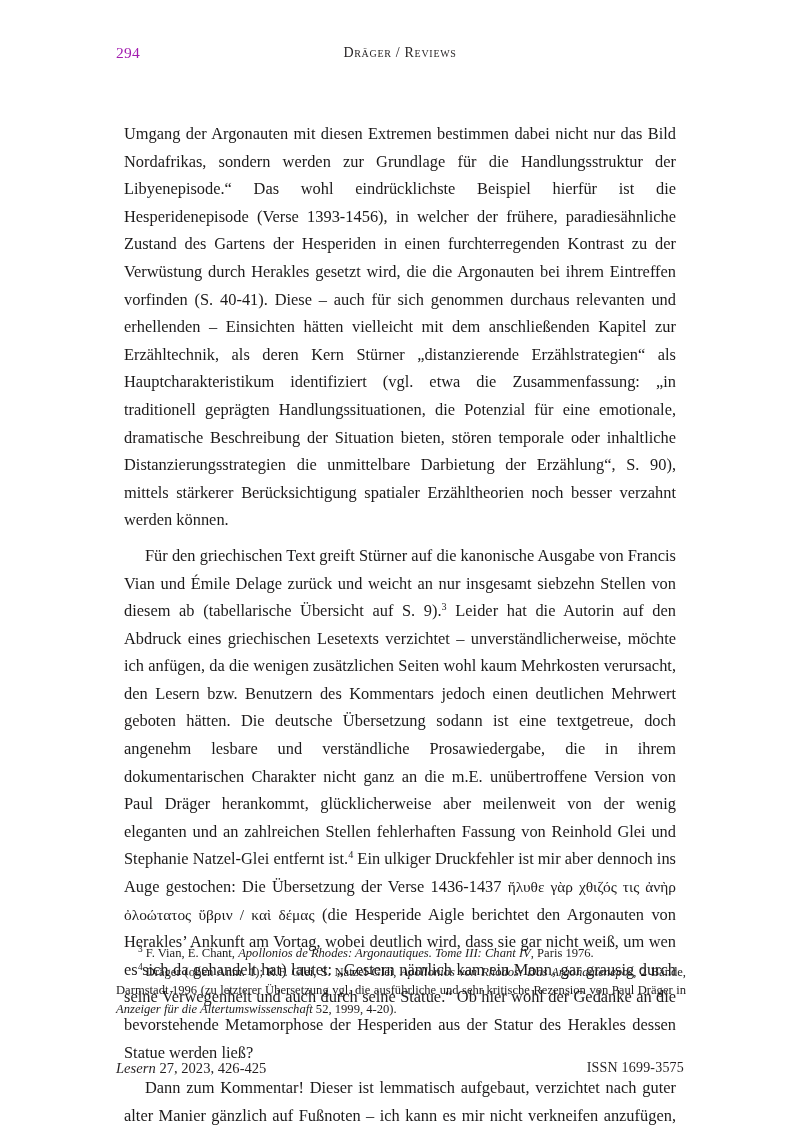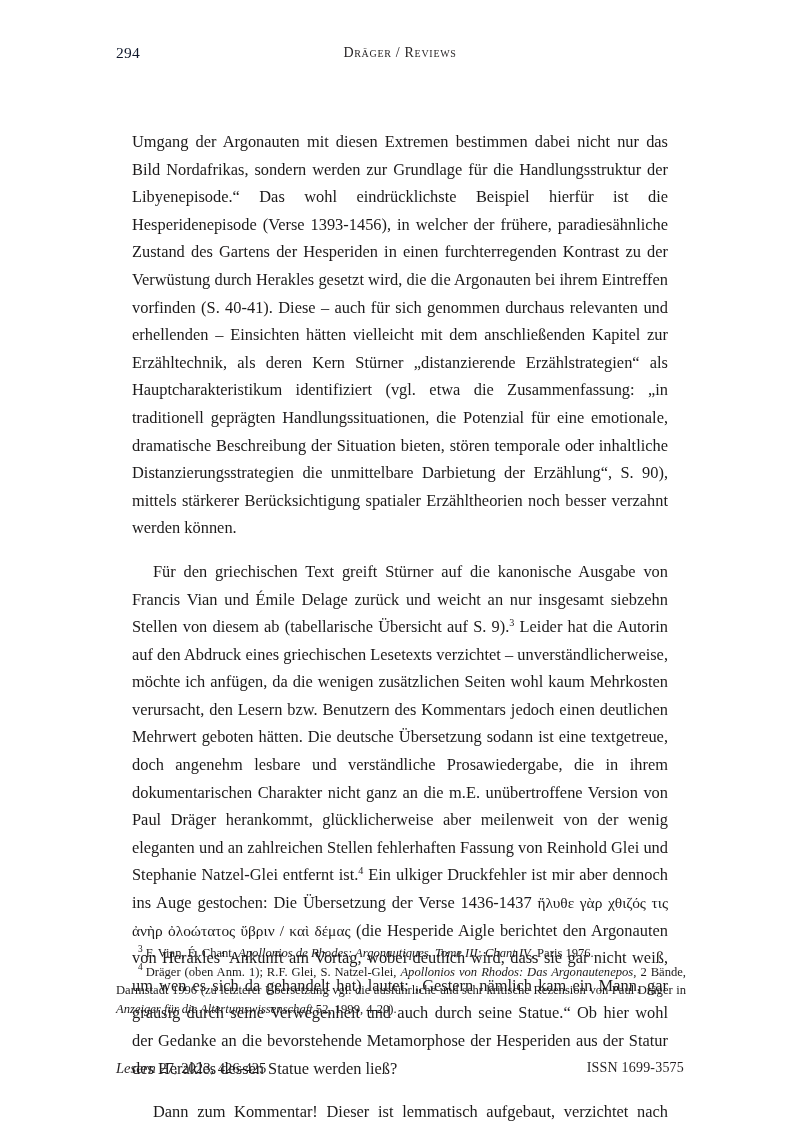--- a/index.html
+++ b/index.html
@@ -25,21 +25,21 @@
     top: 44px;
     width: 568px;
     height: 22px;
   }
   .folio {
     position: absolute;
     left: 0;
     top: 0;
     font-size: 15.5px;
     letter-spacing: 0.2px;
-    color: #0f172a;
+    color: #a21caf;
   }
   .head-title {
     position: absolute;
     left: 0;
     top: 1px;
     width: 568px;
     text-align: center;
     font-size: 14px;
     font-variant: small-caps;
     letter-spacing: 0.7px;
@@ -47,21 +47,21 @@
   }
 
   
   .body-block {
     position: absolute;
     left: 116px;
     top: 112px;
     width: 568px;
   }
   .body-block p {
-    margin: 16px;
+    margin: 8px;
     font-size: 16.4px;
     line-height: 27.6px;
     text-align: justify;
     text-justify: inter-word;
     -webkit-hyphens: none;
     hyphens: none;
     color: #1c1a1a;
   }
   .body-block p.indent {
     text-indent: 21px;

